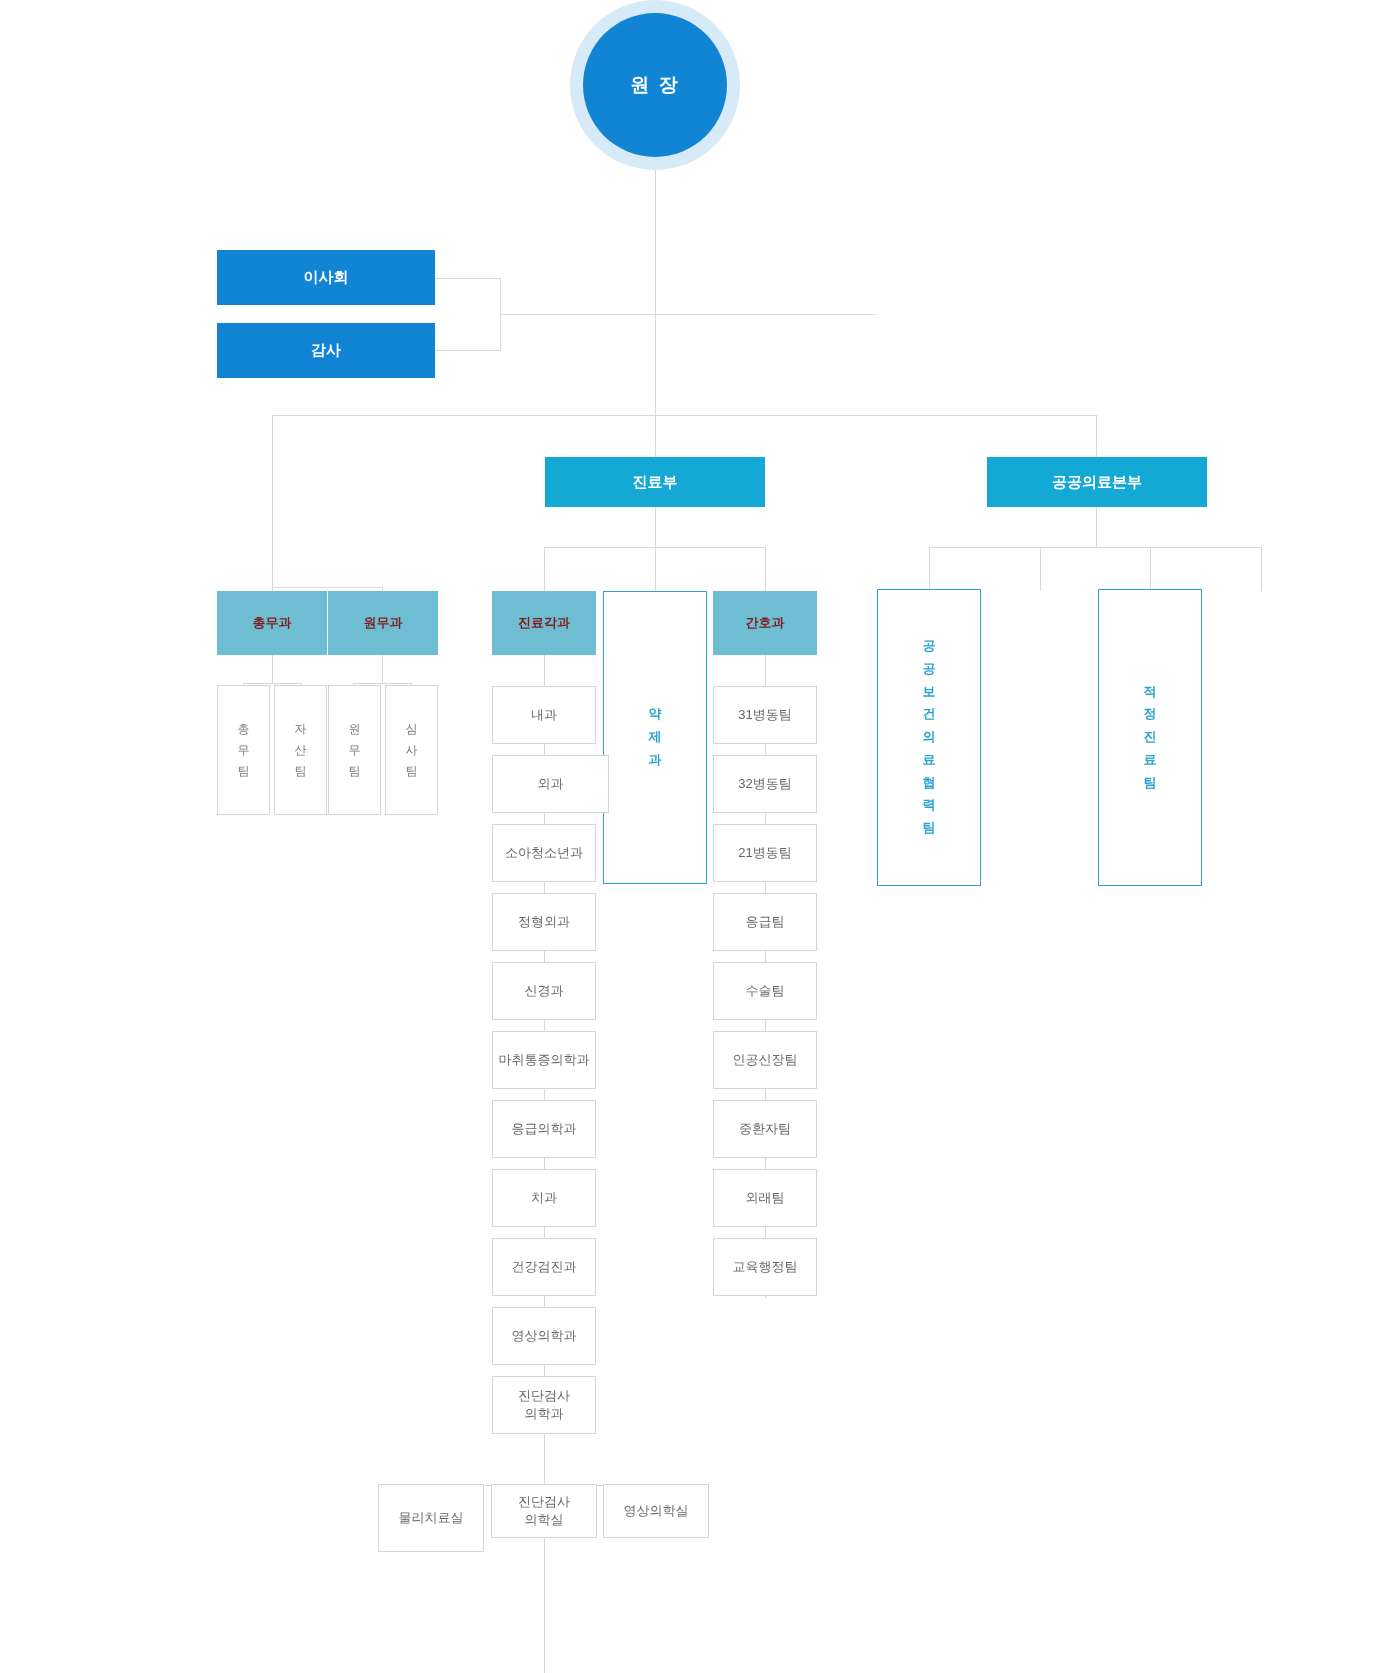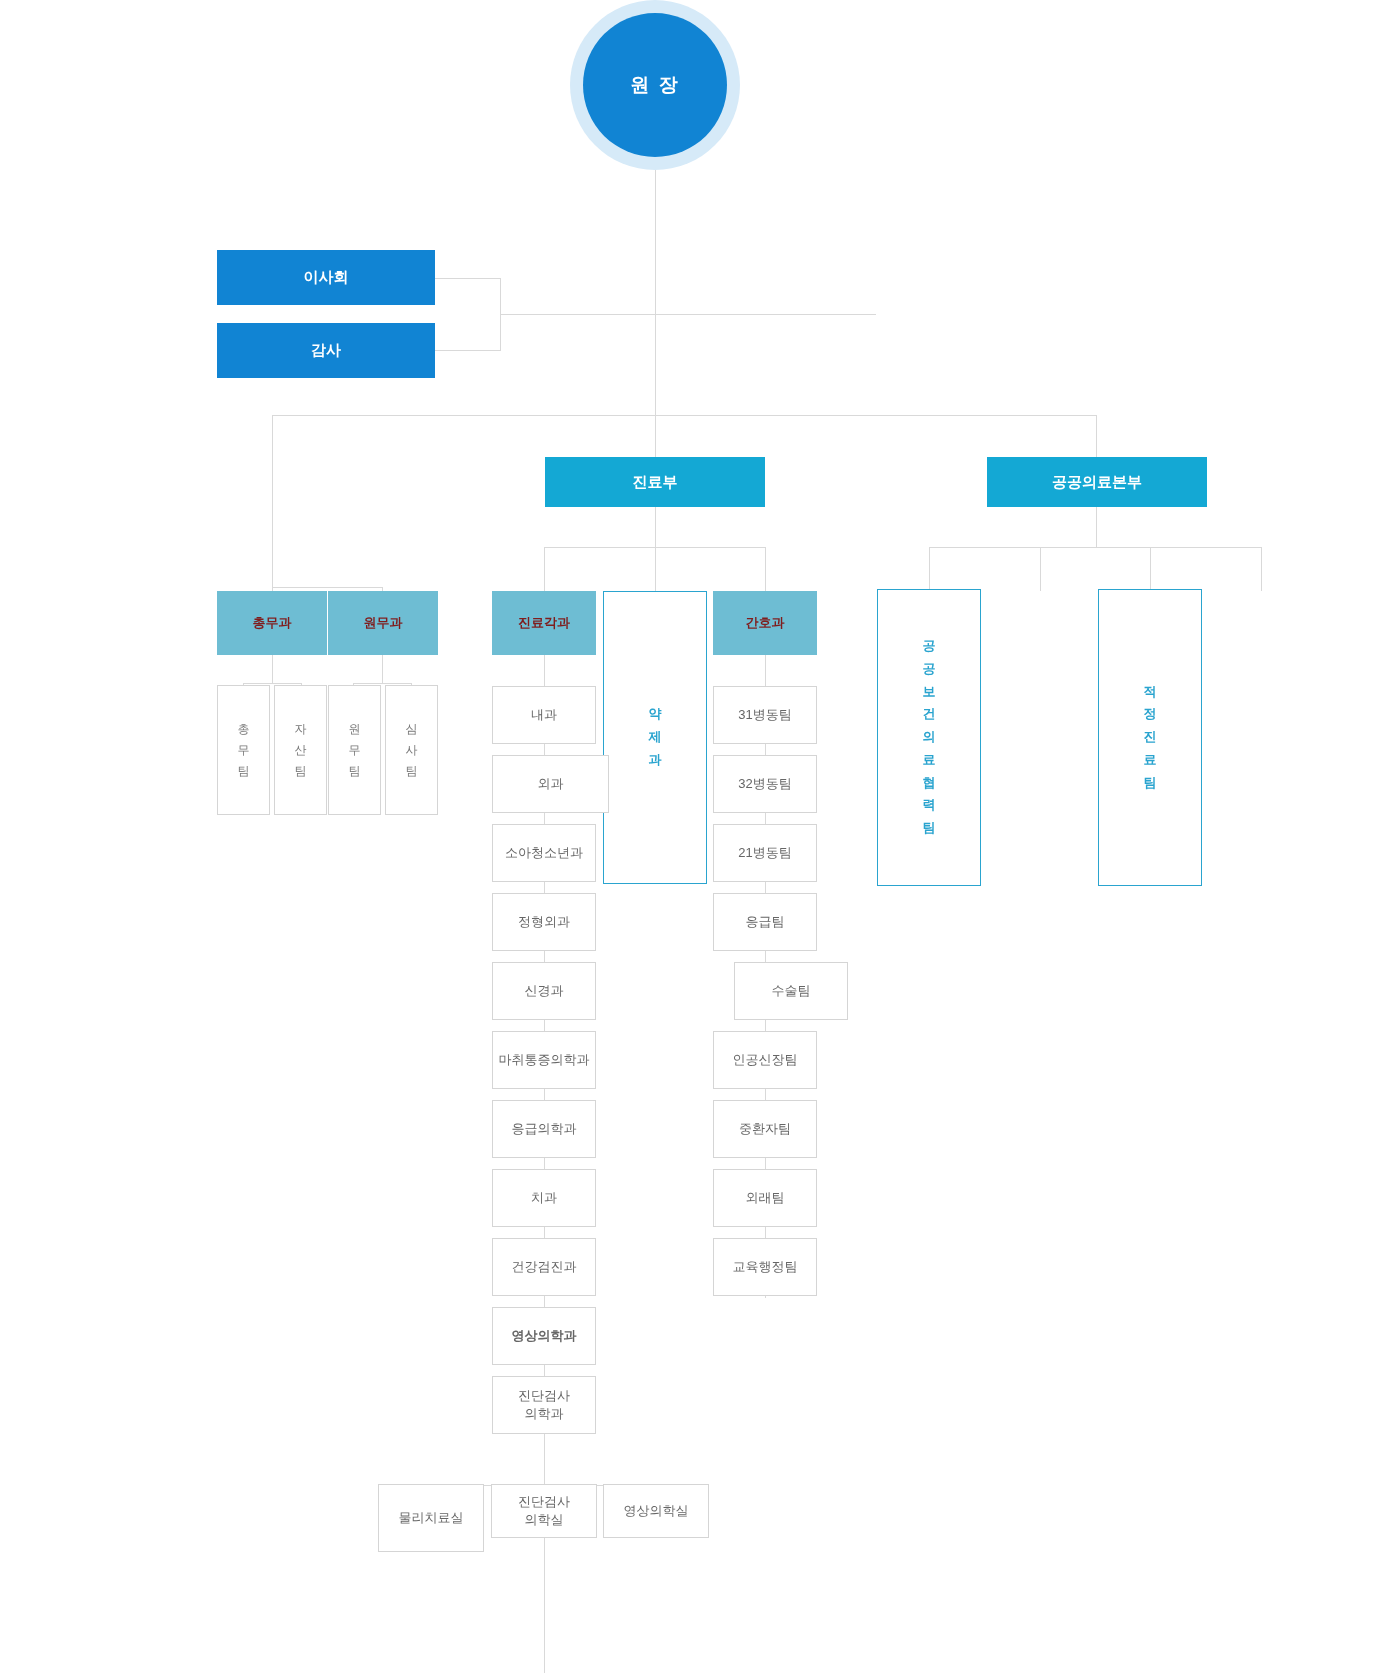--- a/index.html
+++ b/index.html
@@ -240,21 +240,21 @@
       </div>
       <div class="ln v" style="left: 544px; top: 1158px; width: 1px; height: 11px;"></div>
       <div class="node box-plain" style="left: 492px; top: 1169px; width: 104px; height: 58px;">
         <span style="white-space: pre-line;">치과</span>
       </div>
       <div class="ln v" style="left: 544px; top: 1227px; width: 1px; height: 11px;"></div>
       <div class="node box-plain" style="left: 492px; top: 1238px; width: 104px; height: 58px;">
         <span style="white-space: pre-line;">건강검진과</span>
       </div>
       <div class="ln v" style="left: 544px; top: 1296px; width: 1px; height: 11px;"></div>
-      <div class="node box-plain" style="left: 492px; top: 1307px; width: 104px; height: 58px; font-weight: bold;">
+      <div class="node box-plain" style="left: 492px; top: 1307px; width: 104px; height: 58px;">
         <span style="white-space: pre-line;">영상의학과</span>
       </div>
       <div class="ln v" style="left: 544px; top: 1365px; width: 1px; height: 11px;"></div>
       <div class="node box-plain" style="left: 492px; top: 1376px; width: 104px; height: 58px;">
         <span style="white-space: pre-line;">진단검사
 의학과</span>
       </div>
     </div>
 
   <div id="nursing-list">
@@ -267,21 +267,21 @@
       </div>
       <div class="ln v" style="left: 765px; top: 813px; width: 1px; height: 11px;"></div>
       <div class="node box-plain" style="left: 713px; top: 824px; width: 104px; height: 58px;">
         <span style="white-space: pre-line;">21병동팀</span>
       </div>
       <div class="ln v" style="left: 765px; top: 882px; width: 1px; height: 11px;"></div>
       <div class="node box-plain" style="left: 713px; top: 893px; width: 104px; height: 58px;">
         <span style="white-space: pre-line;">응급팀</span>
       </div>
       <div class="ln v" style="left: 765px; top: 951px; width: 1px; height: 11px;"></div>
-      <div class="node box-plain" style="left: 734px; top: 962px; width: 114px; height: 58px;">
+      <div class="node box-plain" style="left: 713px; top: 962px; width: 104px; height: 58px;">
         <span style="white-space: pre-line;">수술팀</span>
       </div>
       <div class="ln v" style="left: 765px; top: 1020px; width: 1px; height: 11px;"></div>
       <div class="node box-plain" style="left: 713px; top: 1031px; width: 104px; height: 58px;">
         <span style="white-space: pre-line;">인공신장팀</span>
       </div>
       <div class="ln v" style="left: 765px; top: 1089px; width: 1px; height: 11px;"></div>
       <div class="node box-plain" style="left: 713px; top: 1100px; width: 104px; height: 58px;">
         <span style="white-space: pre-line;">중환자팀</span>
       </div>

